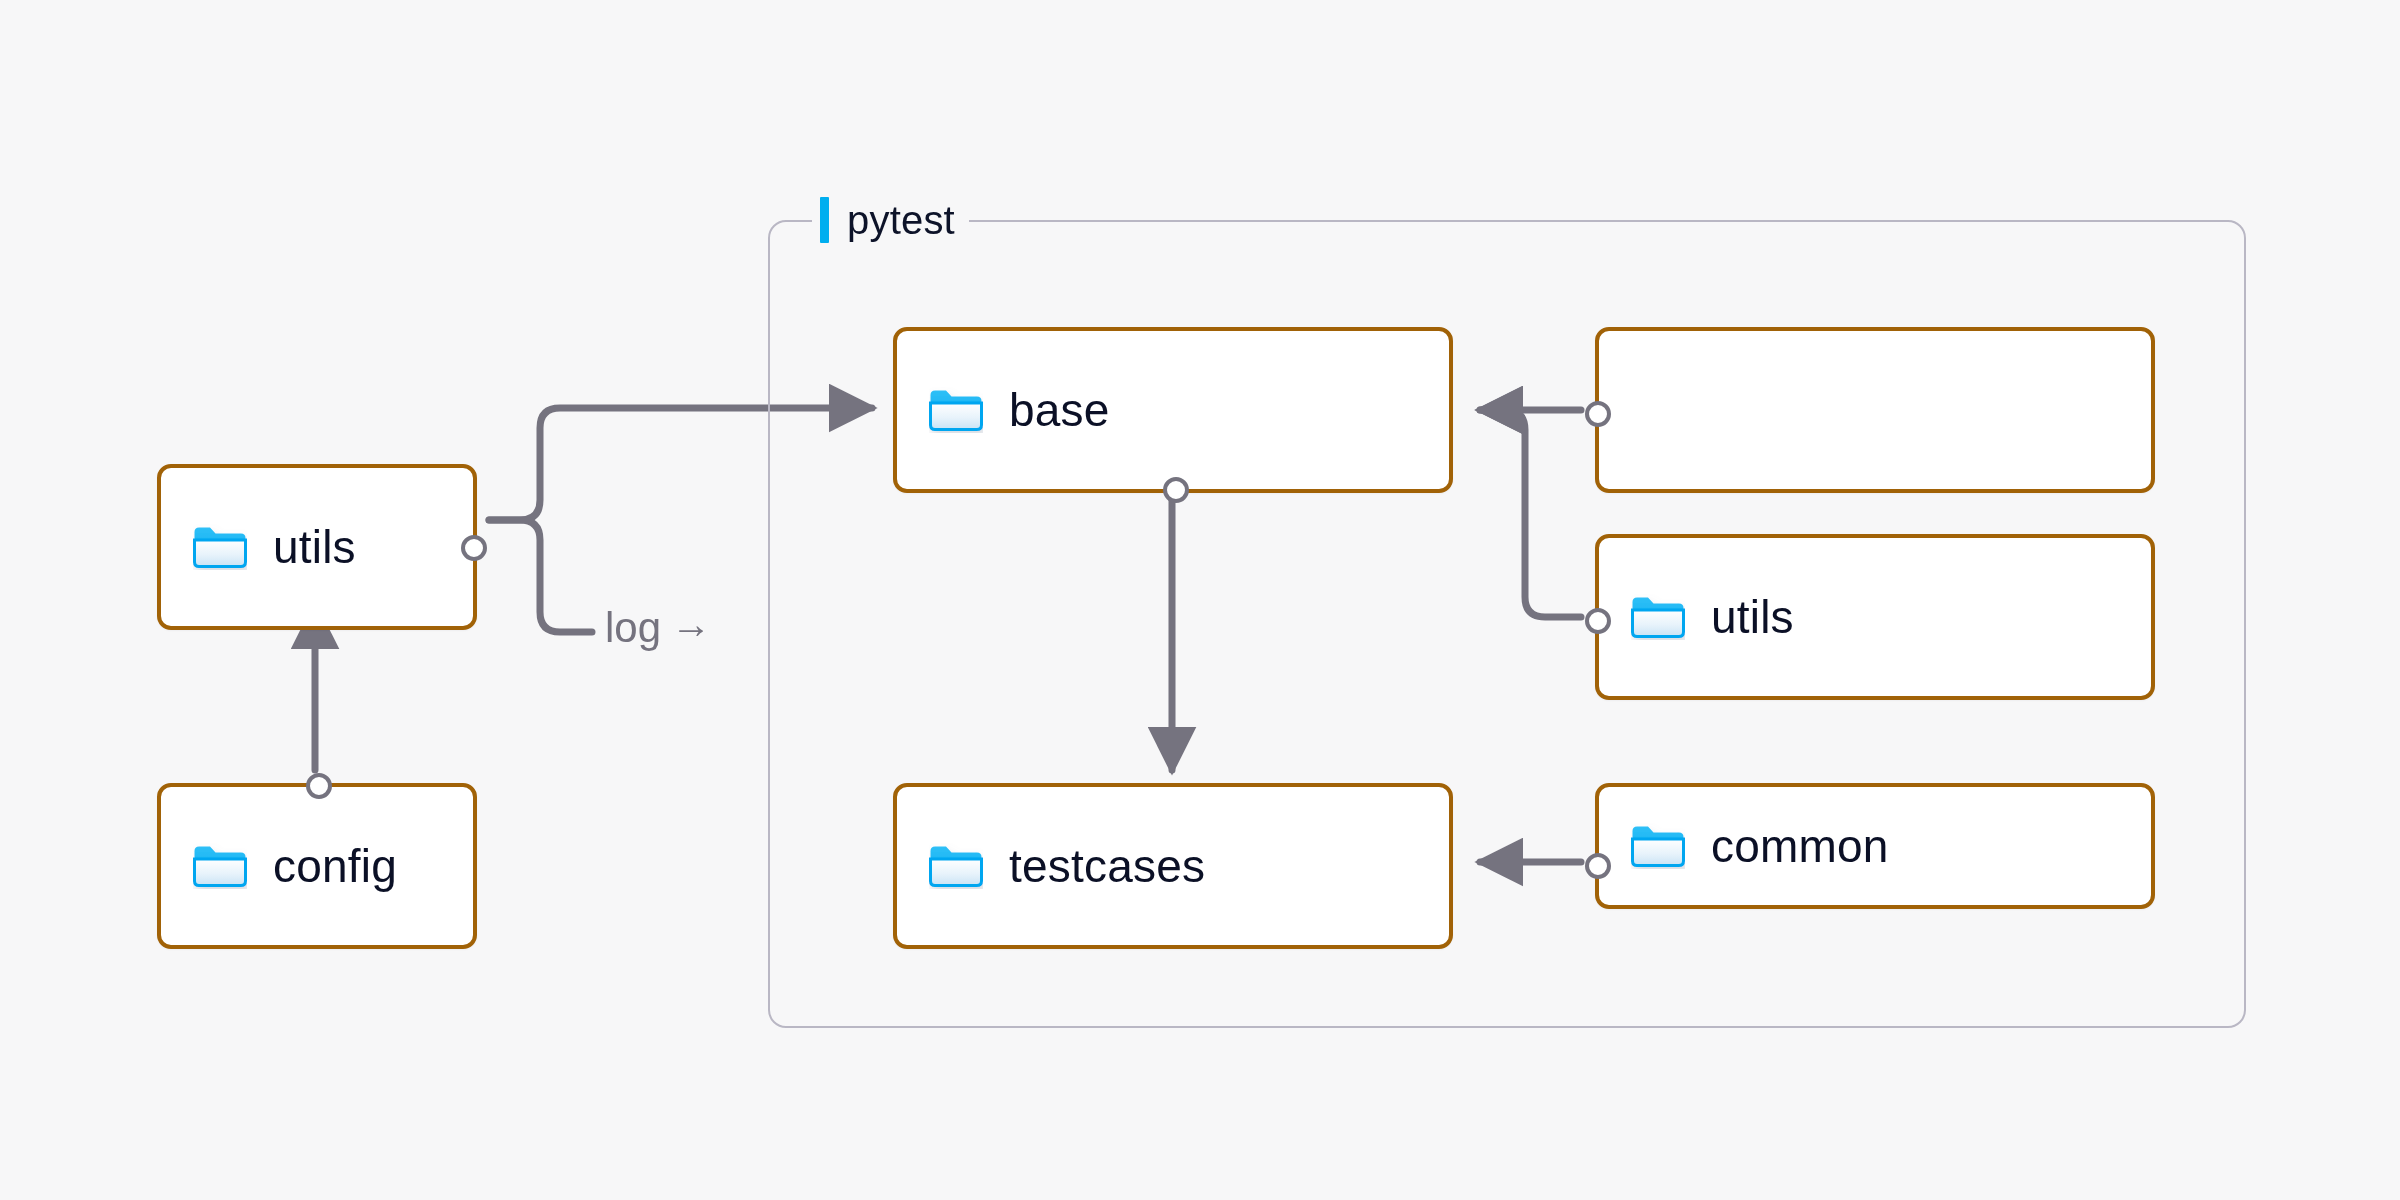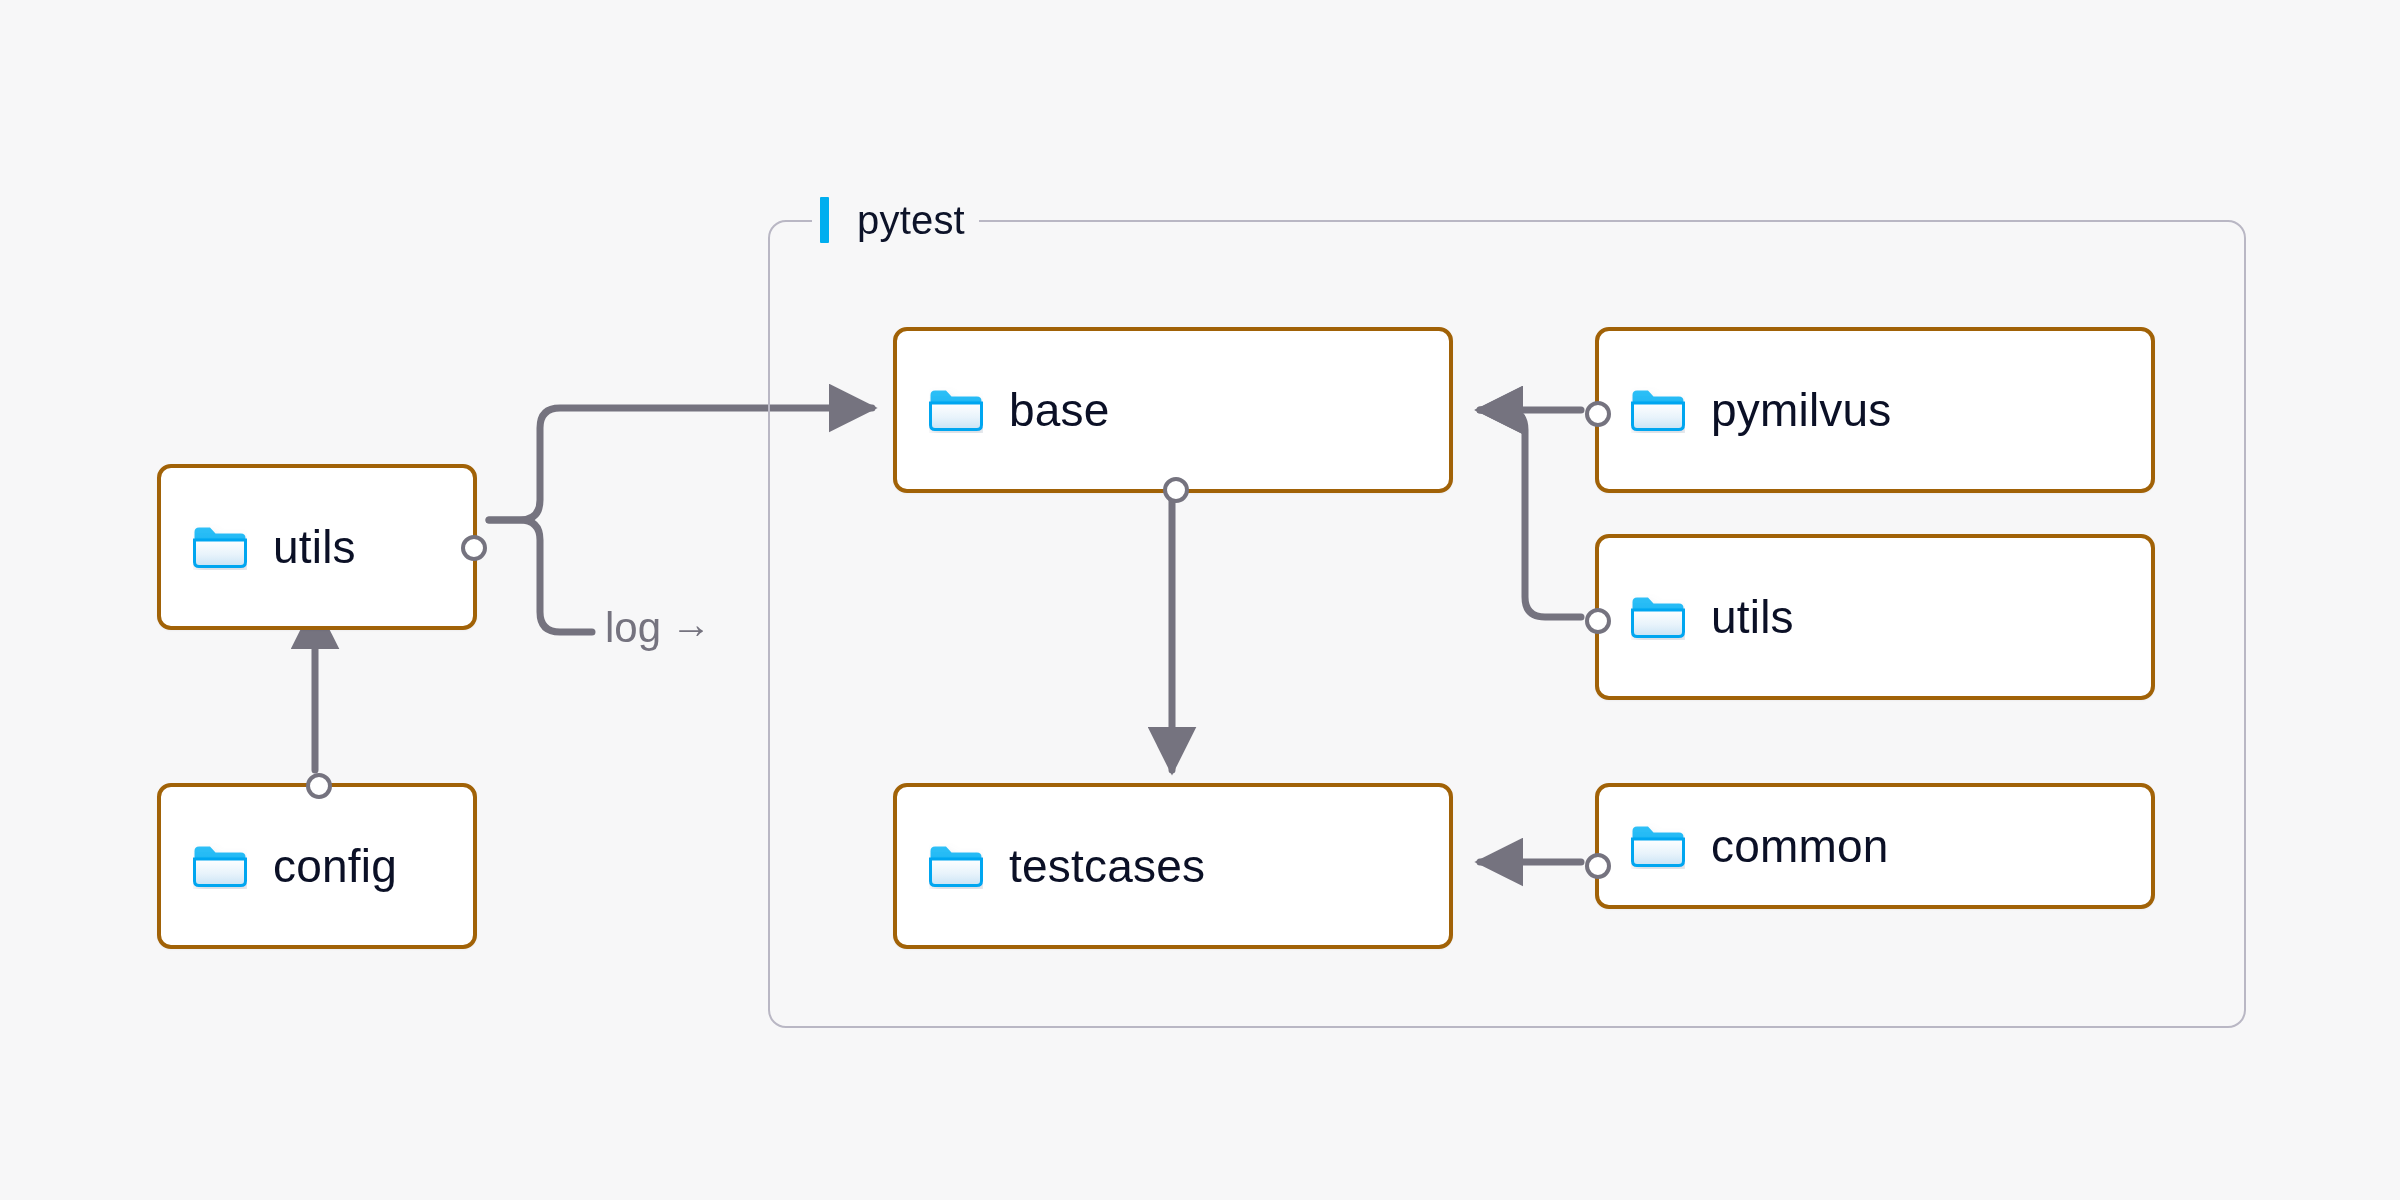--- a/index.html
+++ b/index.html
@@ -31,21 +31,21 @@
     position: absolute;
     border: 2px solid #b9b7c4;
     border-radius: 18px;
     background: transparent;
     box-sizing: border-box;
   }
   .group-label-wrap {
     position: absolute;
     display: flex;
     align-items: center;
-    gap: 28px;
+    gap: 18px;
     background: #f7f7f8;
     padding: 0 14px 0 8px;
     height: 56px;
   }
   .group-accent-bar {
     width: 9px;
     height: 46px;
     background: #00aeef;
     border-radius: 1px;
     flex: 0 0 auto;
@@ -206,26 +206,20 @@
   <div class="node" style="left:893px; top:783px; width:560px; height:166px;">
     <div class="node-inner">
       <svg class="folder-icon" viewBox="0 0 54 46">
         <use href="#folder-glyph" x="0" y="0" width="54" height="46"></use>
       </svg>
       <span class="node-label">testcases</span>
     </div>
   </div>
 
   <div class="node" style="left:1595px; top:327px; width:560px; height:166px;">
-    <div class="node-inner">
-      <svg class="folder-icon" viewBox="0 0 54 46">
-        <use href="#folder-glyph" x="0" y="0" width="54" height="46"></use>
-      </svg>
-      <span class="node-label">pymilvus</span>
-    </div>
     <span class="port" style="left:-14px; top:70px;"></span>
   </div>
 
   <div class="node" style="left:1595px; top:534px; width:560px; height:166px;">
     <div class="node-inner">
       <svg class="folder-icon" viewBox="0 0 54 46">
         <use href="#folder-glyph" x="0" y="0" width="54" height="46"></use>
       </svg>
       <span class="node-label">utils</span>
     </div>

